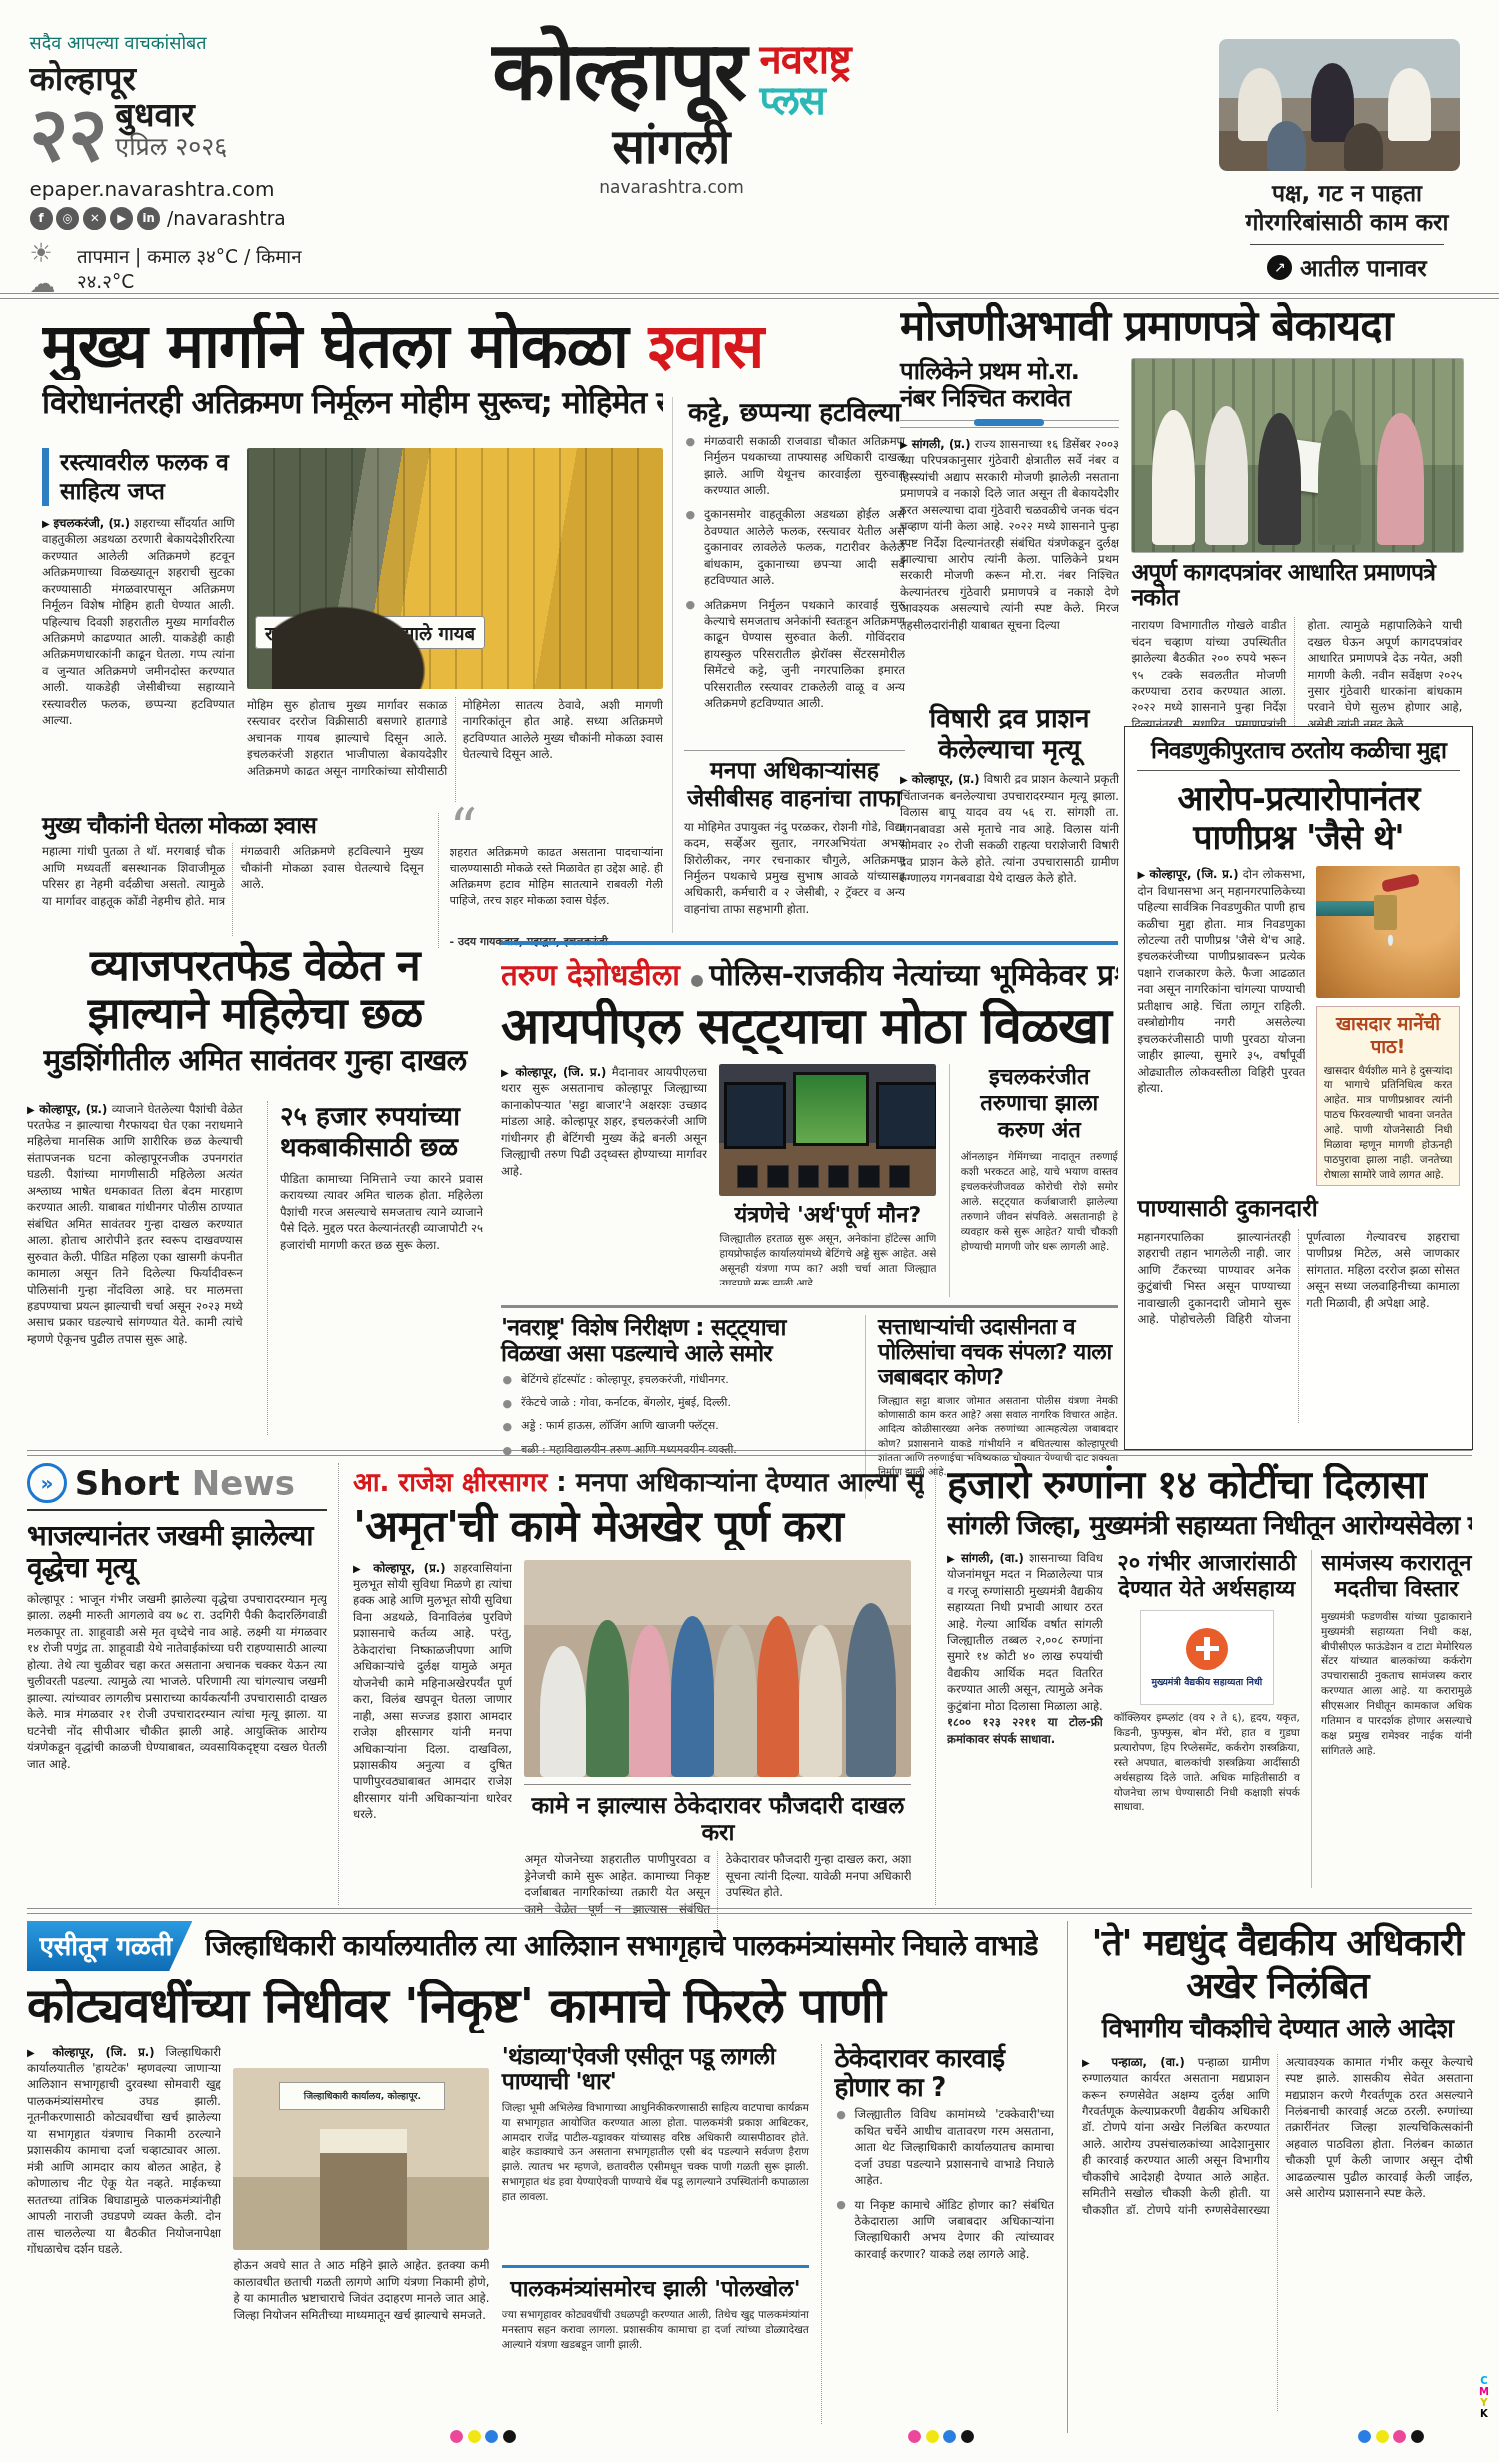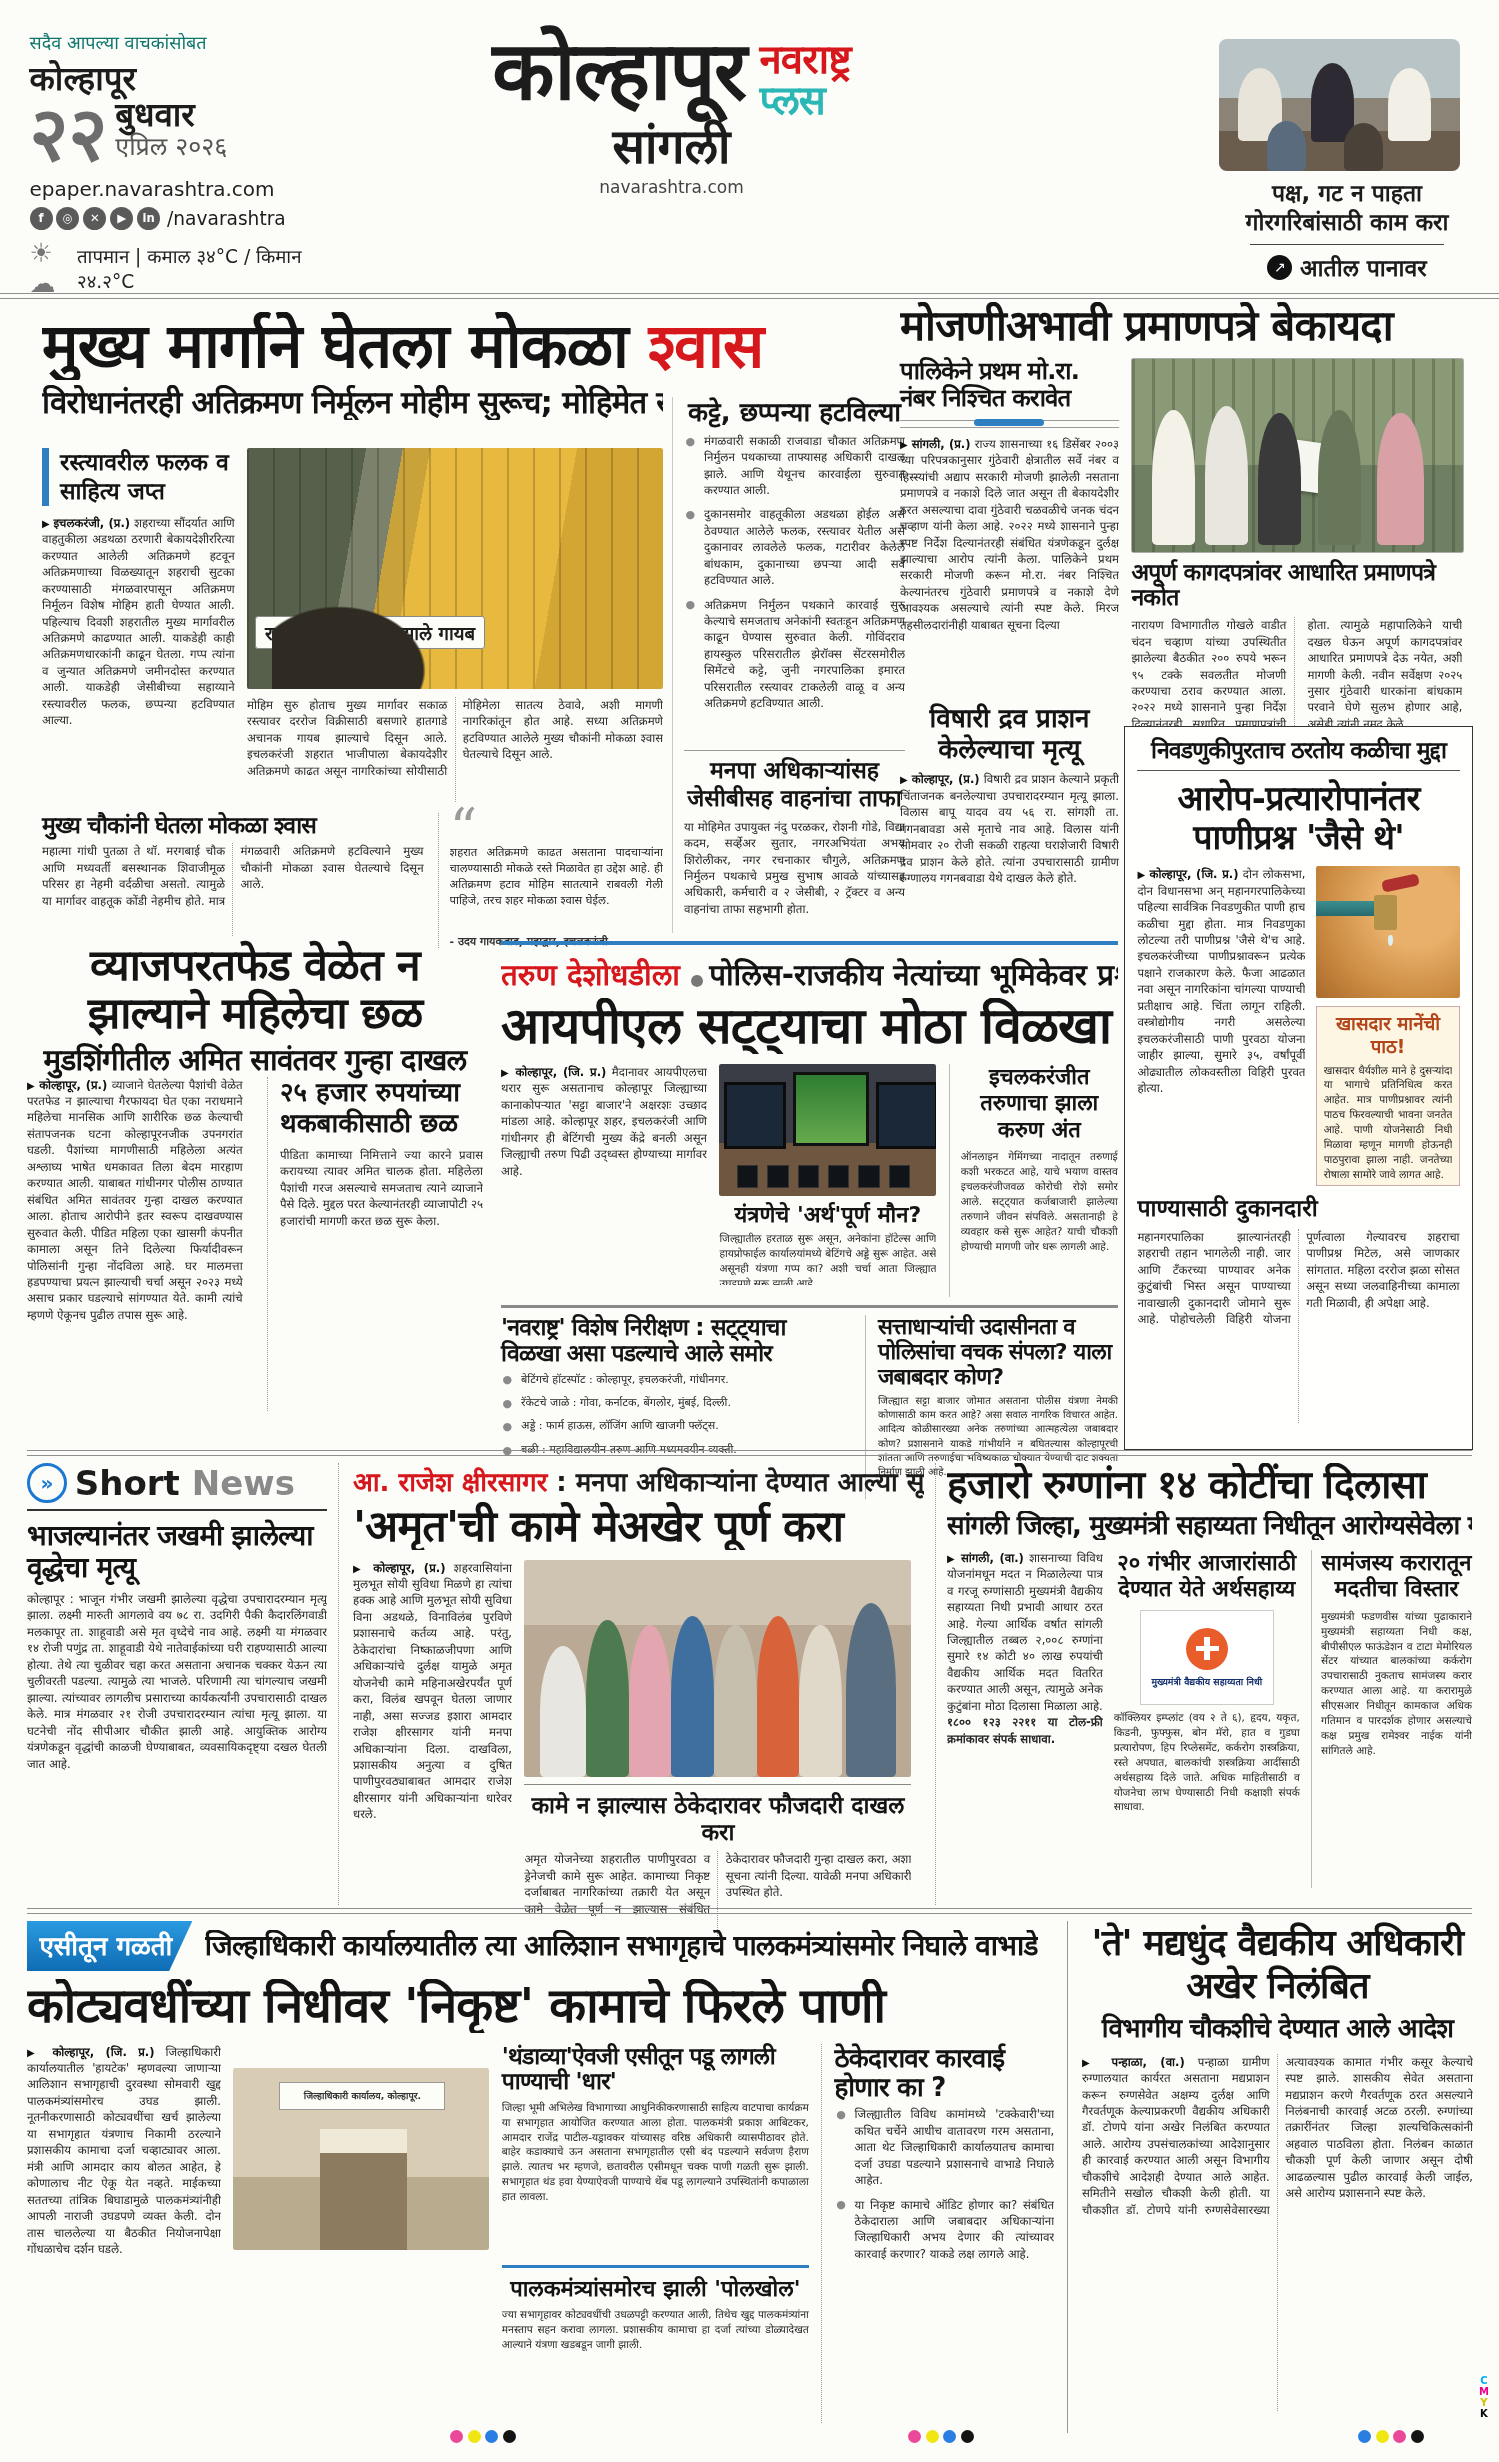--- a/index.html
+++ b/index.html
@@ -231,21 +231,21 @@
         </div>
       </div>
     </div>
     <div class="boxtitle" style="font-size:23px;margin-top:9.3px;text-align:left;">पाण्यासाठी दुकानदारी</div>
     <div class="body small cols2" style="margin-top:6.2px;height:194px;overflow:hidden;">महानगरपालिका झाल्यानंतरही शहराची तहान भागलेली नाही. जार आणि टँकरच्या पाण्यावर अनेक कुटुंबांची भिस्त असून पाण्याच्या नावाखाली दुकानदारी जोमाने सुरू आहे. पोहोचलेली विहिरी योजना पूर्णत्वाला गेल्यावरच शहराचा पाणीप्रश्न मिटेल, असे जाणकार सांगतात. महिला दररोज झळा सोसत असून सध्या जलवाहिनीच्या कामाला गती मिळावी, ही अपेक्षा आहे.</div>
   </div>
 
   <div class="abs" style="left:27px;top:941px;width:456px;height:505px;">
     <div class="hl" style="font-size:43px;text-align:center;">व्याजपरतफेड वेळेत न झाल्याने महिलेचा छळ</div>
     <div class="hl" style="font-size:29.5px;margin-top:6.2px;text-align:center;">मुडशिंगीतील अमित सावंतवर गुन्हा दाखल</div>
-    <div style="display:flex;gap:24px;margin-top:0;">
+    <div style="display:flex;gap:24px;margin-top:24px;">
       <div class="body small" style="width:50%;height:334px;overflow:hidden;">
         <span class="byline"><b>कोल्हापूर, (प्र.)</b></span>
         <span>व्याजाने घेतलेल्या पैशांची वेळेत परतफेड न झाल्याचा गैरफायदा घेत एका नराधमाने महिलेचा मानसिक आणि शारीरिक छळ केल्याची संतापजनक घटना कोल्हापूरनजीक उपनगरांत घडली. पैशांच्या मागणीसाठी महिलेला अत्यंत अश्लाघ्य भाषेत धमकावत तिला बेदम मारहाण करण्यात आली. याबाबत गांधीनगर पोलीस ठाण्यात संबंधित अमित सावंतवर गुन्हा दाखल करण्यात आला.</span>
         <span>होताच आरोपीने इतर स्वरूप दाखवण्यास सुरुवात केली. पीडित महिला एका खासगी कंपनीत कामाला असून तिने दिलेल्या फिर्यादीवरून पोलिसांनी गुन्हा नोंदविला आहे. घर मालमत्ता हडपण्याचा प्रयत्न झाल्याची चर्चा असून २०२३ मध्ये असाच प्रकार घडल्याचे सांगण्यात येते. कामी त्यांचे म्हणणे ऐकूनच पुढील तपास सुरू आहे.</span>
       </div>
       <div style="width:50%;border-left:0.8px dotted #999;padding-left:12.4px;box-sizing:border-box;">
         <div class="boxtitle" style="font-size:26px;text-align:left;">२५ हजार रुपयांच्या थकबाकीसाठी छळ</div>
         <div class="body small" style="margin-top:7.8px;height:256px;overflow:hidden;">पीडिता कामाच्या निमित्ताने ज्या कारने प्रवास करायच्या त्यावर अमित चालक होता. महिलेला पैशांची गरज असल्याचे समजताच त्याने व्याजाने पैसे दिले. मुद्दल परत केल्यानंतरही व्याजापोटी २५ हजारांची मागणी करत छळ सुरू केला.</div>
       </div>
     </div>
@@ -379,20 +379,21 @@
         <span class="byline"><b>कोल्हापूर, (जि. प्र.)</b></span>
         <span>जिल्हाधिकारी कार्यालयातील 'हायटेक' म्हणवल्या जाणाऱ्या आलिशान सभागृहाची दुरवस्था सोमवारी खुद्द पालकमंत्र्यांसमोरच उघड झाली. नूतनीकरणासाठी कोट्यवधींचा खर्च झालेल्या या सभागृहात यंत्रणाच निकामी ठरल्याने प्रशासकीय कामाचा दर्जा चव्हाट्यावर आला.</span>
         <span>मंत्री आणि आमदार काय बोलत आहेत, हे कोणालाच नीट ऐकू येत नव्हते. माईकच्या सततच्या तांत्रिक बिघाडामुळे पालकमंत्र्यांनीही आपली नाराजी उघडपणे व्यक्त केली. दोन तास चाललेल्या या बैठकीत नियोजनापेक्षा गोंधळाचेच दर्शन घडले.</span>
       </div>
 
       <div style="width:256px;">
         <div class="photo ph-bldg" style="width:100%;height:182px;margin-top:24px;">
           <span class="bldg-sign">जिल्हाधिकारी कार्यालय, कोल्हापूर.</span>
           <span class="bldg-door"></span>
         </div>
+        <div class="body small" style="margin-top:7.8px;height:167px;overflow:hidden;">होऊन अवघे सात ते आठ महिने झाले आहेत. इतक्या कमी कालावधीत छताची गळती लागणे आणि यंत्रणा निकामी होणे, हे या कामातील भ्रष्टाचाराचे जिवंत उदाहरण मानले जात आहे. जिल्हा नियोजन समितीच्या माध्यमातून खर्च झाल्याचे समजते.</div>
       </div>
 
       <div style="width:307px;">
         <div class="hl" style="font-size:23px;">'थंडाव्या'ऐवजी एसीतून पडू लागली पाण्याची 'धार'</div>
         <div class="body" style="font-size:10.5px;margin-top:4.7px;height:159px;overflow:hidden;border-bottom:3.1px solid #2d7fc2;padding-bottom:6.2px;">जिल्हा भूमी अभिलेख विभागाच्या आधुनिकीकरणासाठी साहित्य वाटपाचा कार्यक्रम या सभागृहात आयोजित करण्यात आला होता. पालकमंत्री प्रकाश आबिटकर, आमदार राजेंद्र पाटील-यड्रावकर यांच्यासह वरिष्ठ अधिकारी व्यासपीठावर होते. बाहेर कडाक्याचे ऊन असताना सभागृहातील एसी बंद पडल्याने सर्वजण हैराण झाले. त्यातच भर म्हणजे, छतावरील एसीमधून चक्क पाणी गळती सुरू झाली. सभागृहात थंड हवा येण्याऐवजी पाण्याचे थेंब पडू लागल्याने उपस्थितांनी कपाळाला हात लावला.</div>
         <div class="boxtitle" style="font-size:22px;margin-top:7.8px;">पालकमंत्र्यांसमोरच झाली 'पोलखोल'</div>
         <div class="body" style="font-size:10.5px;margin-top:4.7px;height:116px;overflow:hidden;">ज्या सभागृहावर कोट्यवधींची उधळपट्टी करण्यात आली, तिथेच खुद्द पालकमंत्र्यांना मनस्ताप सहन करावा लागला. प्रशासकीय कामाचा हा दर्जा त्यांच्या डोळ्यादेखत आल्याने यंत्रणा खडबडून जागी झाली.</div>
       </div>
 
       <div style="width:233px;border-left:0.8px dotted #999;padding-left:12.4px;box-sizing:border-box;">

